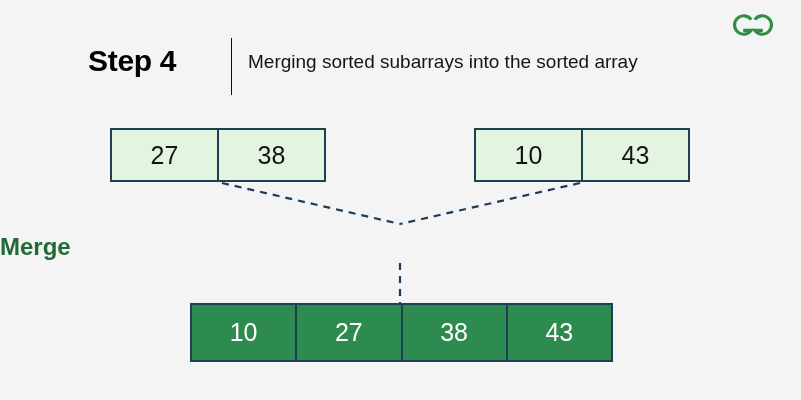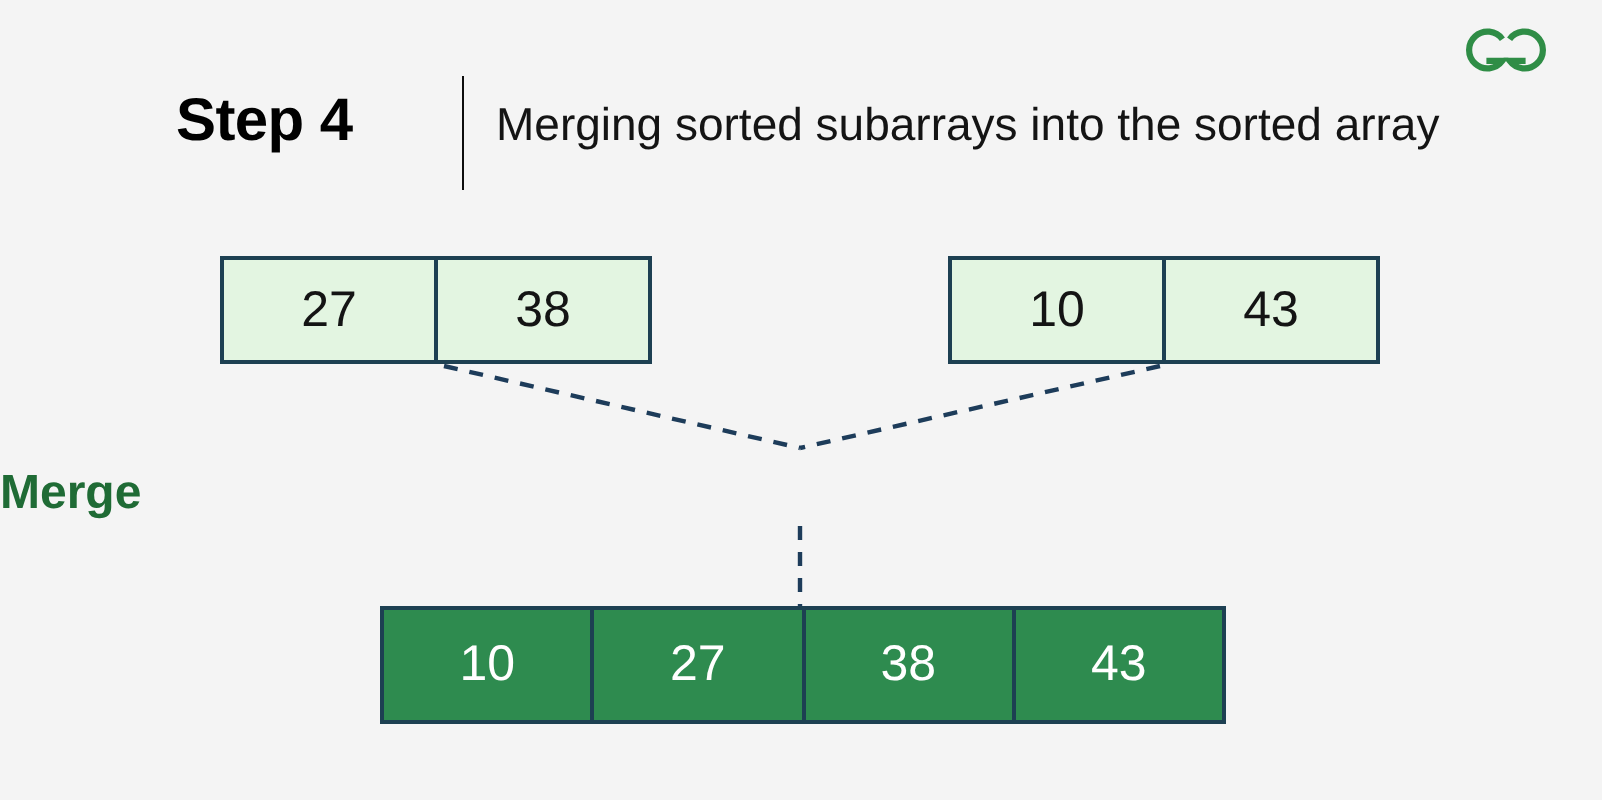--- a/index.html
+++ b/index.html
@@ -46,21 +46,21 @@
     left: 231px;
     top: 38px;
     width: 1px;
     height: 57px;
     background: #0d0d0d;
   }
   #step-subtitle {
     position: absolute;
     left: 248px;
     top: 48px;
-    font-size: 23px;
+    font-size: 19px;
     font-weight: normal;
     color: #141414;
     line-height: 28px;
     white-space: nowrap;
   }
 
   
   .subarray {
     position: absolute;
     top: 128px;

